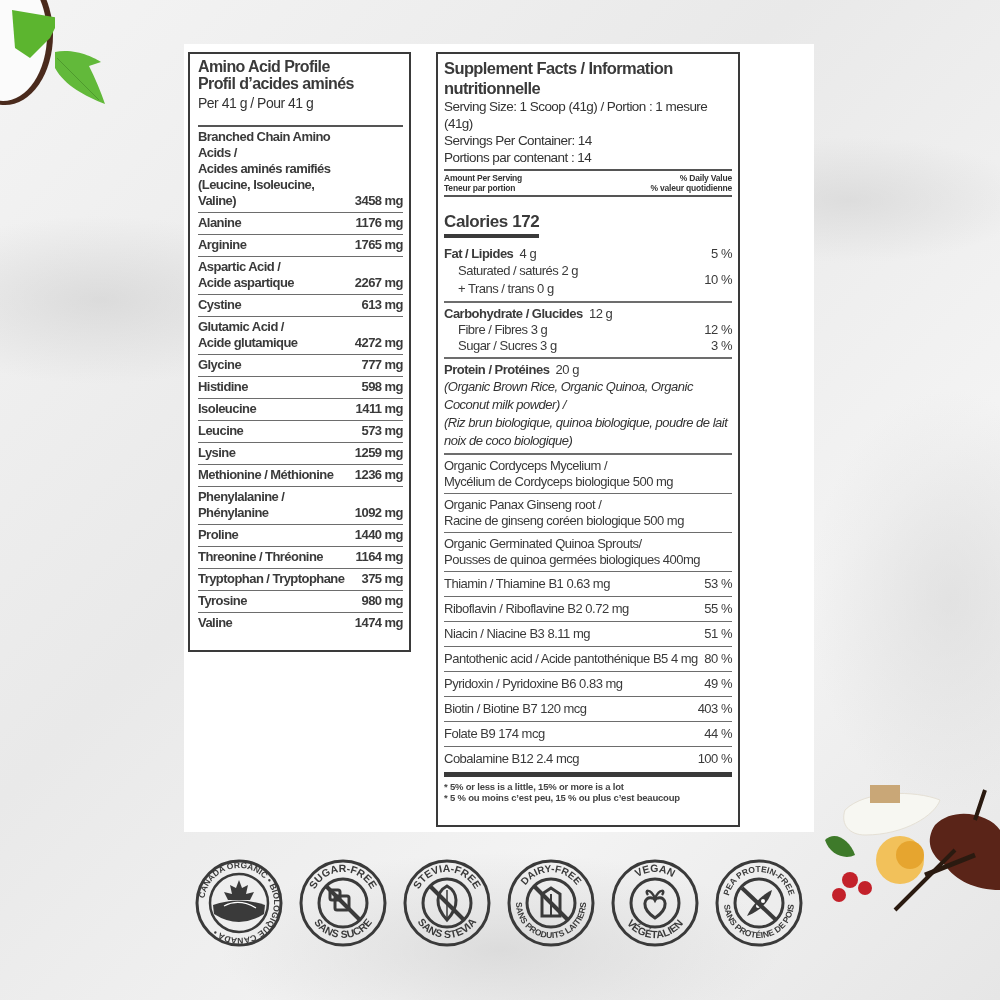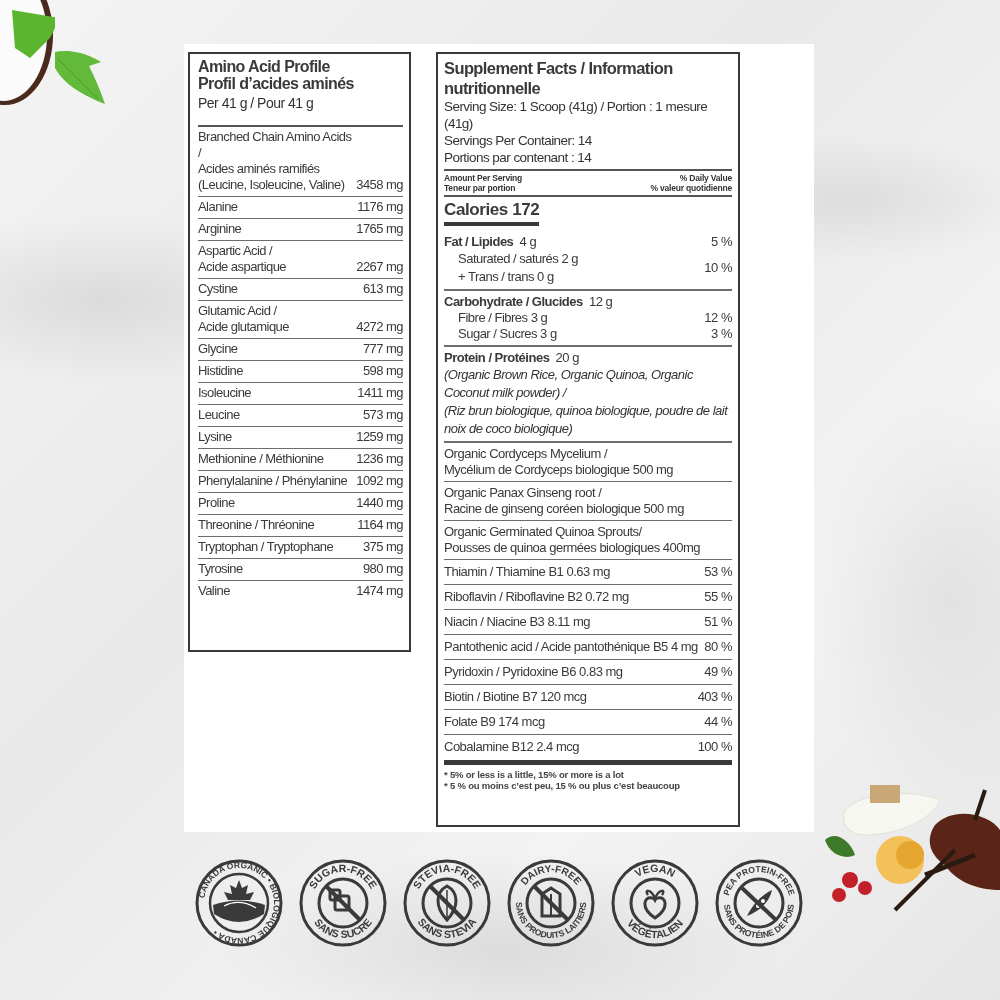--- a/index.html
+++ b/index.html
@@ -23,36 +23,36 @@
     position: absolute; border: 2px solid #3a3a3a; background: #fff;
     box-sizing: border-box;
   }
   
   #amino { left: 188px; top: 52px; width: 223px; height: 600px; padding: 4px 6px 0 8px; }
   #amino .h1 { font-weight: bold; font-size: 16px; line-height: 17px; letter-spacing: -0.6px; color: #3a3a3a; }
   #amino .per { font-size: 14px; line-height: 18px; letter-spacing: -0.5px; margin-top: 2px; margin-bottom: 13px; }
   .arow {
     display: flex; justify-content: space-between; align-items: flex-end;
     border-top: 1px solid #6d6d6d; font-size: 13px; letter-spacing: -0.55px;
-    line-height: 16px; padding: 2px 0 3px 0; color: #3a3a3a;
+    line-height: 16px; padding: 2px 0 3px 0; color: #3a3a3a; font-weight: bold;
   }
   .arow .nm { white-space: pre-line; }
   .arow .vl { white-space: nowrap; }
   .arow.first { border-top: 2px solid #555; }
 
   
   #supp { left: 436px; top: 52px; width: 304px; height: 775px; padding: 4px 6px 0 6px; }
   #supp .title { font-weight: bold; font-size: 16.5px; line-height: 20px; letter-spacing: -0.6px; color: #3a3a3a; }
   #supp .serv { font-size: 13.5px; line-height: 17px; letter-spacing: -0.55px; }
   .rule-med { border-top: 2px solid #555; margin-top: 3px; }
   .rule-thin { border-top: 1px solid #6d6d6d; }
   .rule-heavy { border-top: 5px solid #3a3a3a; margin-top: 1px; }
   .amount-head { display: flex; justify-content: space-between; font-size: 8.5px; line-height: 10px; font-weight: bold; padding: 2px 0 2px 0; letter-spacing: -0.2px; }
   .amount-head .r { text-align: right; }
-  .calories { font-weight: bold; font-size: 17px; line-height: 20px; padding: 3px 0 2px 0; letter-spacing: -0.4px; color: #3a3a3a; display: inline-block; border-bottom: 4px solid #3a3a3a; }
+  .calories { font-weight: bold; font-size: 17px; line-height: 20px; padding: 3px 0 2px 0; letter-spacing: -0.4px; color: #3a3a3a; display: inline-block; border-bottom: 4px solid #3a3a3a; margin-top: 12px; }
   .nrow { display: flex; justify-content: space-between; align-items: center; font-size: 13px; line-height: 16px; letter-spacing: -0.5px; color: #3a3a3a; }
   .nrow b { font-weight: bold; }
   .indent { padding-left: 14px; }
   .block { padding: 3px 0 3px 0; }
   .italic { font-style: italic; font-size: 13px; line-height: 18px; letter-spacing: -0.5px; }
   .vrow { display: flex; justify-content: space-between; font-size: 13px; line-height: 16px; letter-spacing: -0.5px; padding: 4px 0 4px 0; border-top: 1px solid #6d6d6d; color: #3a3a3a; }
   .foot { font-size: 9.5px; line-height: 11px; letter-spacing: -0.2px; font-weight: bold; color: #444; padding-top: 4px; }
 
   
   .badges { position: absolute; left: 194px; top: 858px; width: 620px; height: 100px; }

